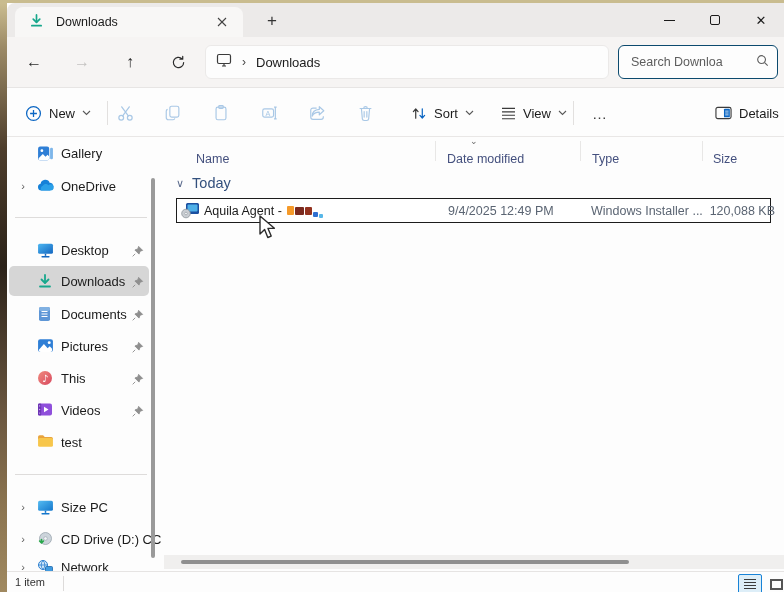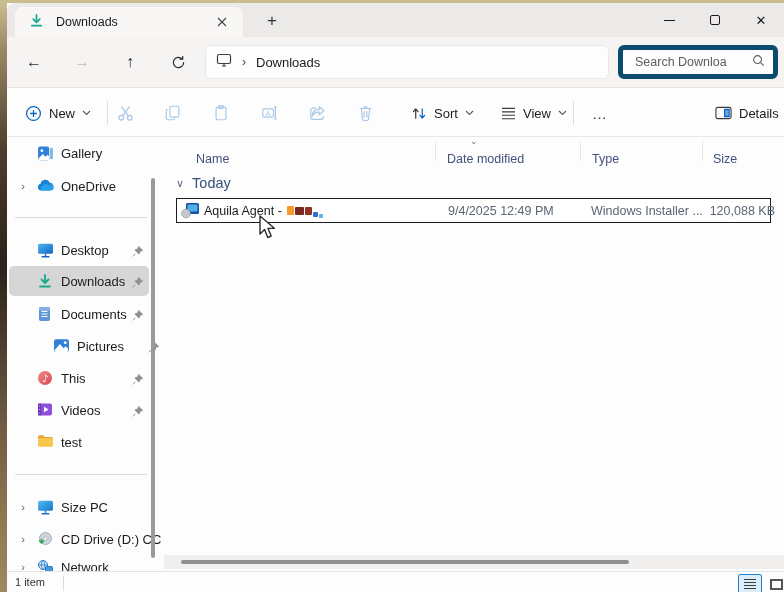--- a/index.html
+++ b/index.html
@@ -25,21 +25,21 @@
   .maxbox { width:10px; height:10px; border:1px solid #1a1a1a; border-radius:2px; }
   .xtxt { font-size:13px; color:#1a1a1a; }
 
   
   .navbar { position:absolute; left:0; top:34px; width:100%; height:50px; background:#f6f4f3; }
   .navbtn { position:absolute; top:12px; width:26px; height:26px; display:flex; align-items:center; justify-content:center; font-size:16px; color:#2b2b2b; }
   .navbtn.disabled { color:#c4c2c1; }
   .crumbbox { position:absolute; left:198px; top:8px; width:404px; height:34px; background:#fdfdfd; border:1px solid #ebe9e8; border-radius:6px; display:flex; align-items:center; padding:0 10px; }
   .crumb-label { font-size:13px; color:#1b1b1b; margin-left:10px; }
   .crumb-chev { margin-left:10px; color:#444; font-size:12px; }
-  .searchbox { position:absolute; left:611px; top:8px; width:160px; height:34px; background:#fdfdfd; border:5px solid #0c4a6e; border-radius:6px; display:flex; align-items:center; padding:0 8px 0 12px; }
+  .searchbox { position:absolute; left:611px; top:8px; width:160px; height:34px; background:#fdfdfd; border:1px solid #0c4a6e; border-radius:6px; display:flex; align-items:center; padding:0 8px 0 12px; }
   .search-text { font-size:12.5px; color:#5d5d5d; flex:1; white-space:nowrap; overflow:hidden; }
 
   
   .toolbar { position:absolute; left:0; top:84px; width:100%; height:50px; background:#fdfdfd; border-top:1px solid #e7e5e4; border-bottom:1px solid #e9e7e6; }
   .tbtn { position:absolute; top:9px; height:32px; display:flex; align-items:center; gap:7px; padding:0 8px; border-radius:4px; }
   .tbtn .lbl { font-size:13px; color:#1b1b1b; }
   .tsep { position:absolute; top:13px; width:1px; height:24px; background:#e2e0df; }
   .icobtn { position:absolute; top:11px; width:30px; height:28px; display:flex; align-items:center; justify-content:center; }
   .dots { font-size:15px; color:#3b3b3b; letter-spacing:1px; }
 
@@ -347,21 +347,21 @@
             </svg>
         </span>
         <span class="slbl">Documents</span>
         <span class="pin">
           <svg width="13" height="13" viewBox="0 0 14 14">
               <path d="M8.2 1.5 L12.5 5.8 L9.8 6.6 L8.6 9.8 L4.2 5.4 L7.4 4.2 z M4.5 9.5 L1.8 12.2" fill="#8f8f8f" stroke="#8f8f8f" stroke-width="1" stroke-linejoin="round"></path>
             </svg>
         </span>
       </div>
 
-      <div class="side-item" style="top:193px;margin-left:16px;">
+      <div class="side-item" style="top:193px;">
         <span class="sicon">
           <svg width="17" height="15" viewBox="0 0 16 14">
               <rect x="1" y="1" width="14" height="12" rx="2" fill="#2f7fd6"></rect>
               <circle cx="11.5" cy="4.3" r="1.4" fill="#fff"></circle>
               <path d="M1.8 11 L6.5 5.5 L10 9.5 L12 7.6 L14.2 10 V11.5 a1.5 1.5 0 0 1 -1.5 1.5 H3.3 a1.5 1.5 0 0 1 -1.5 -1.5 z" fill="#fff"></path>
             </svg>
         </span>
         <span class="slbl">Pictures</span>
         <span class="pin">
           <svg width="13" height="13" viewBox="0 0 14 14">

